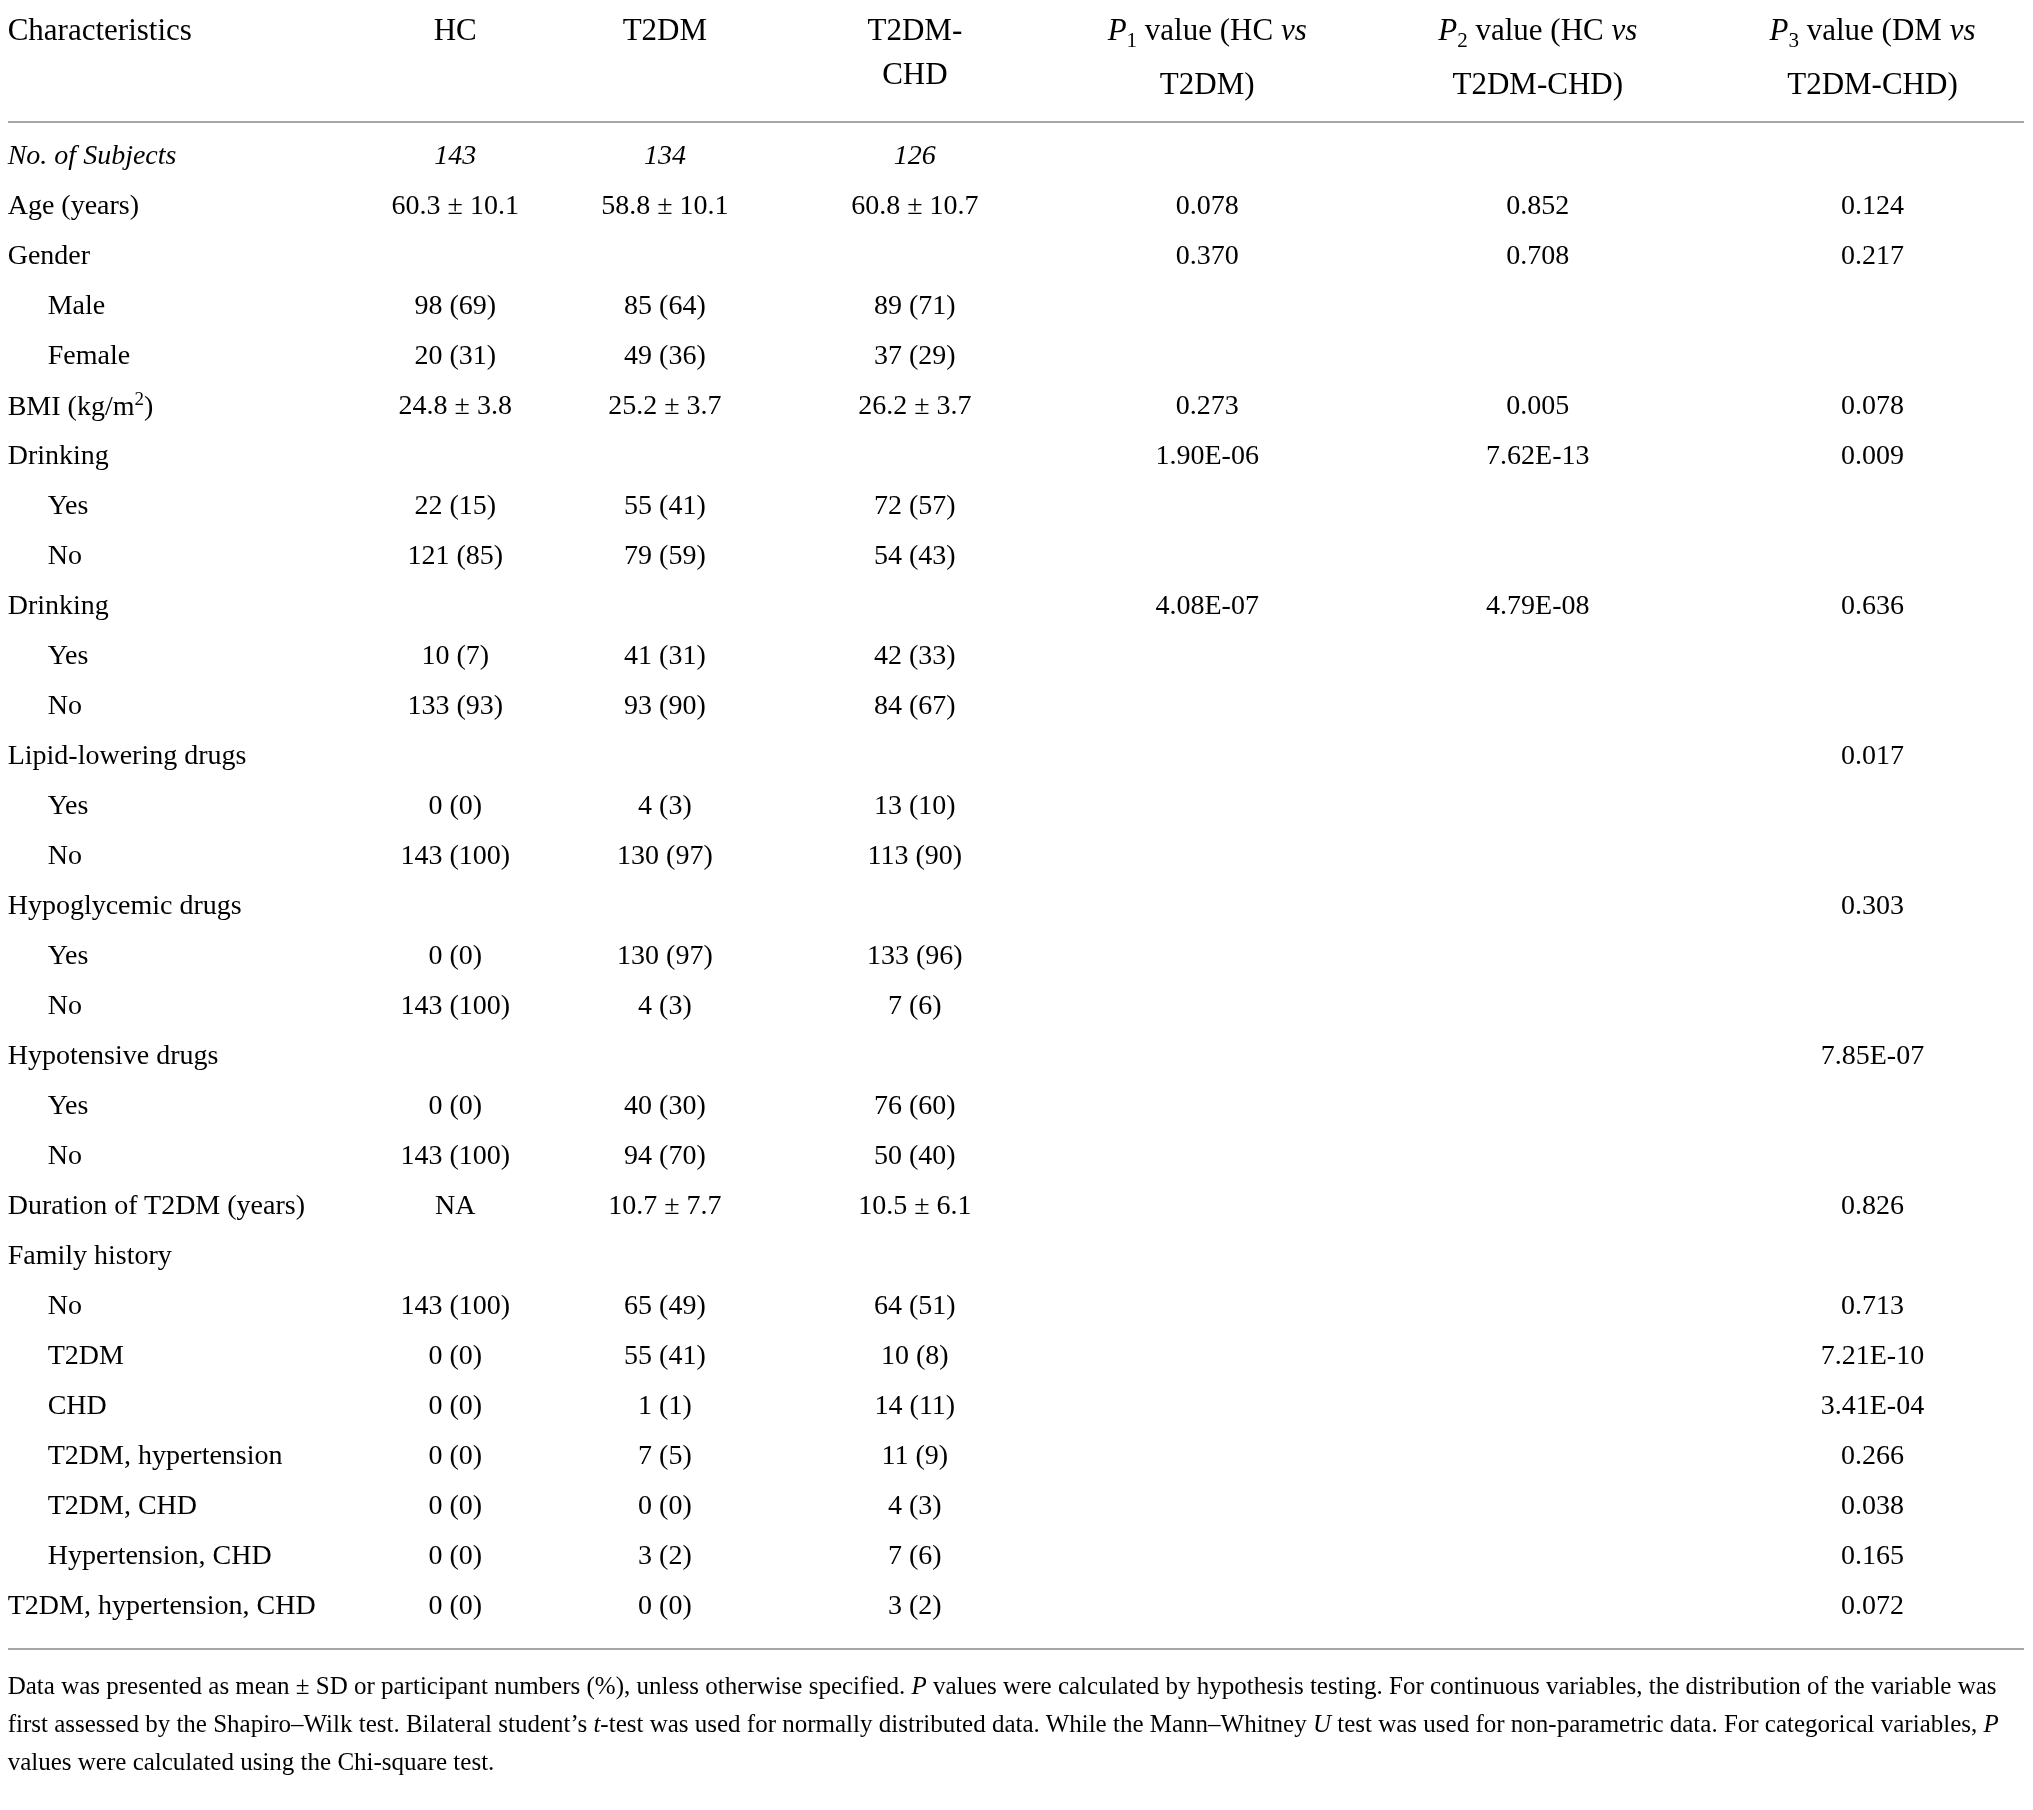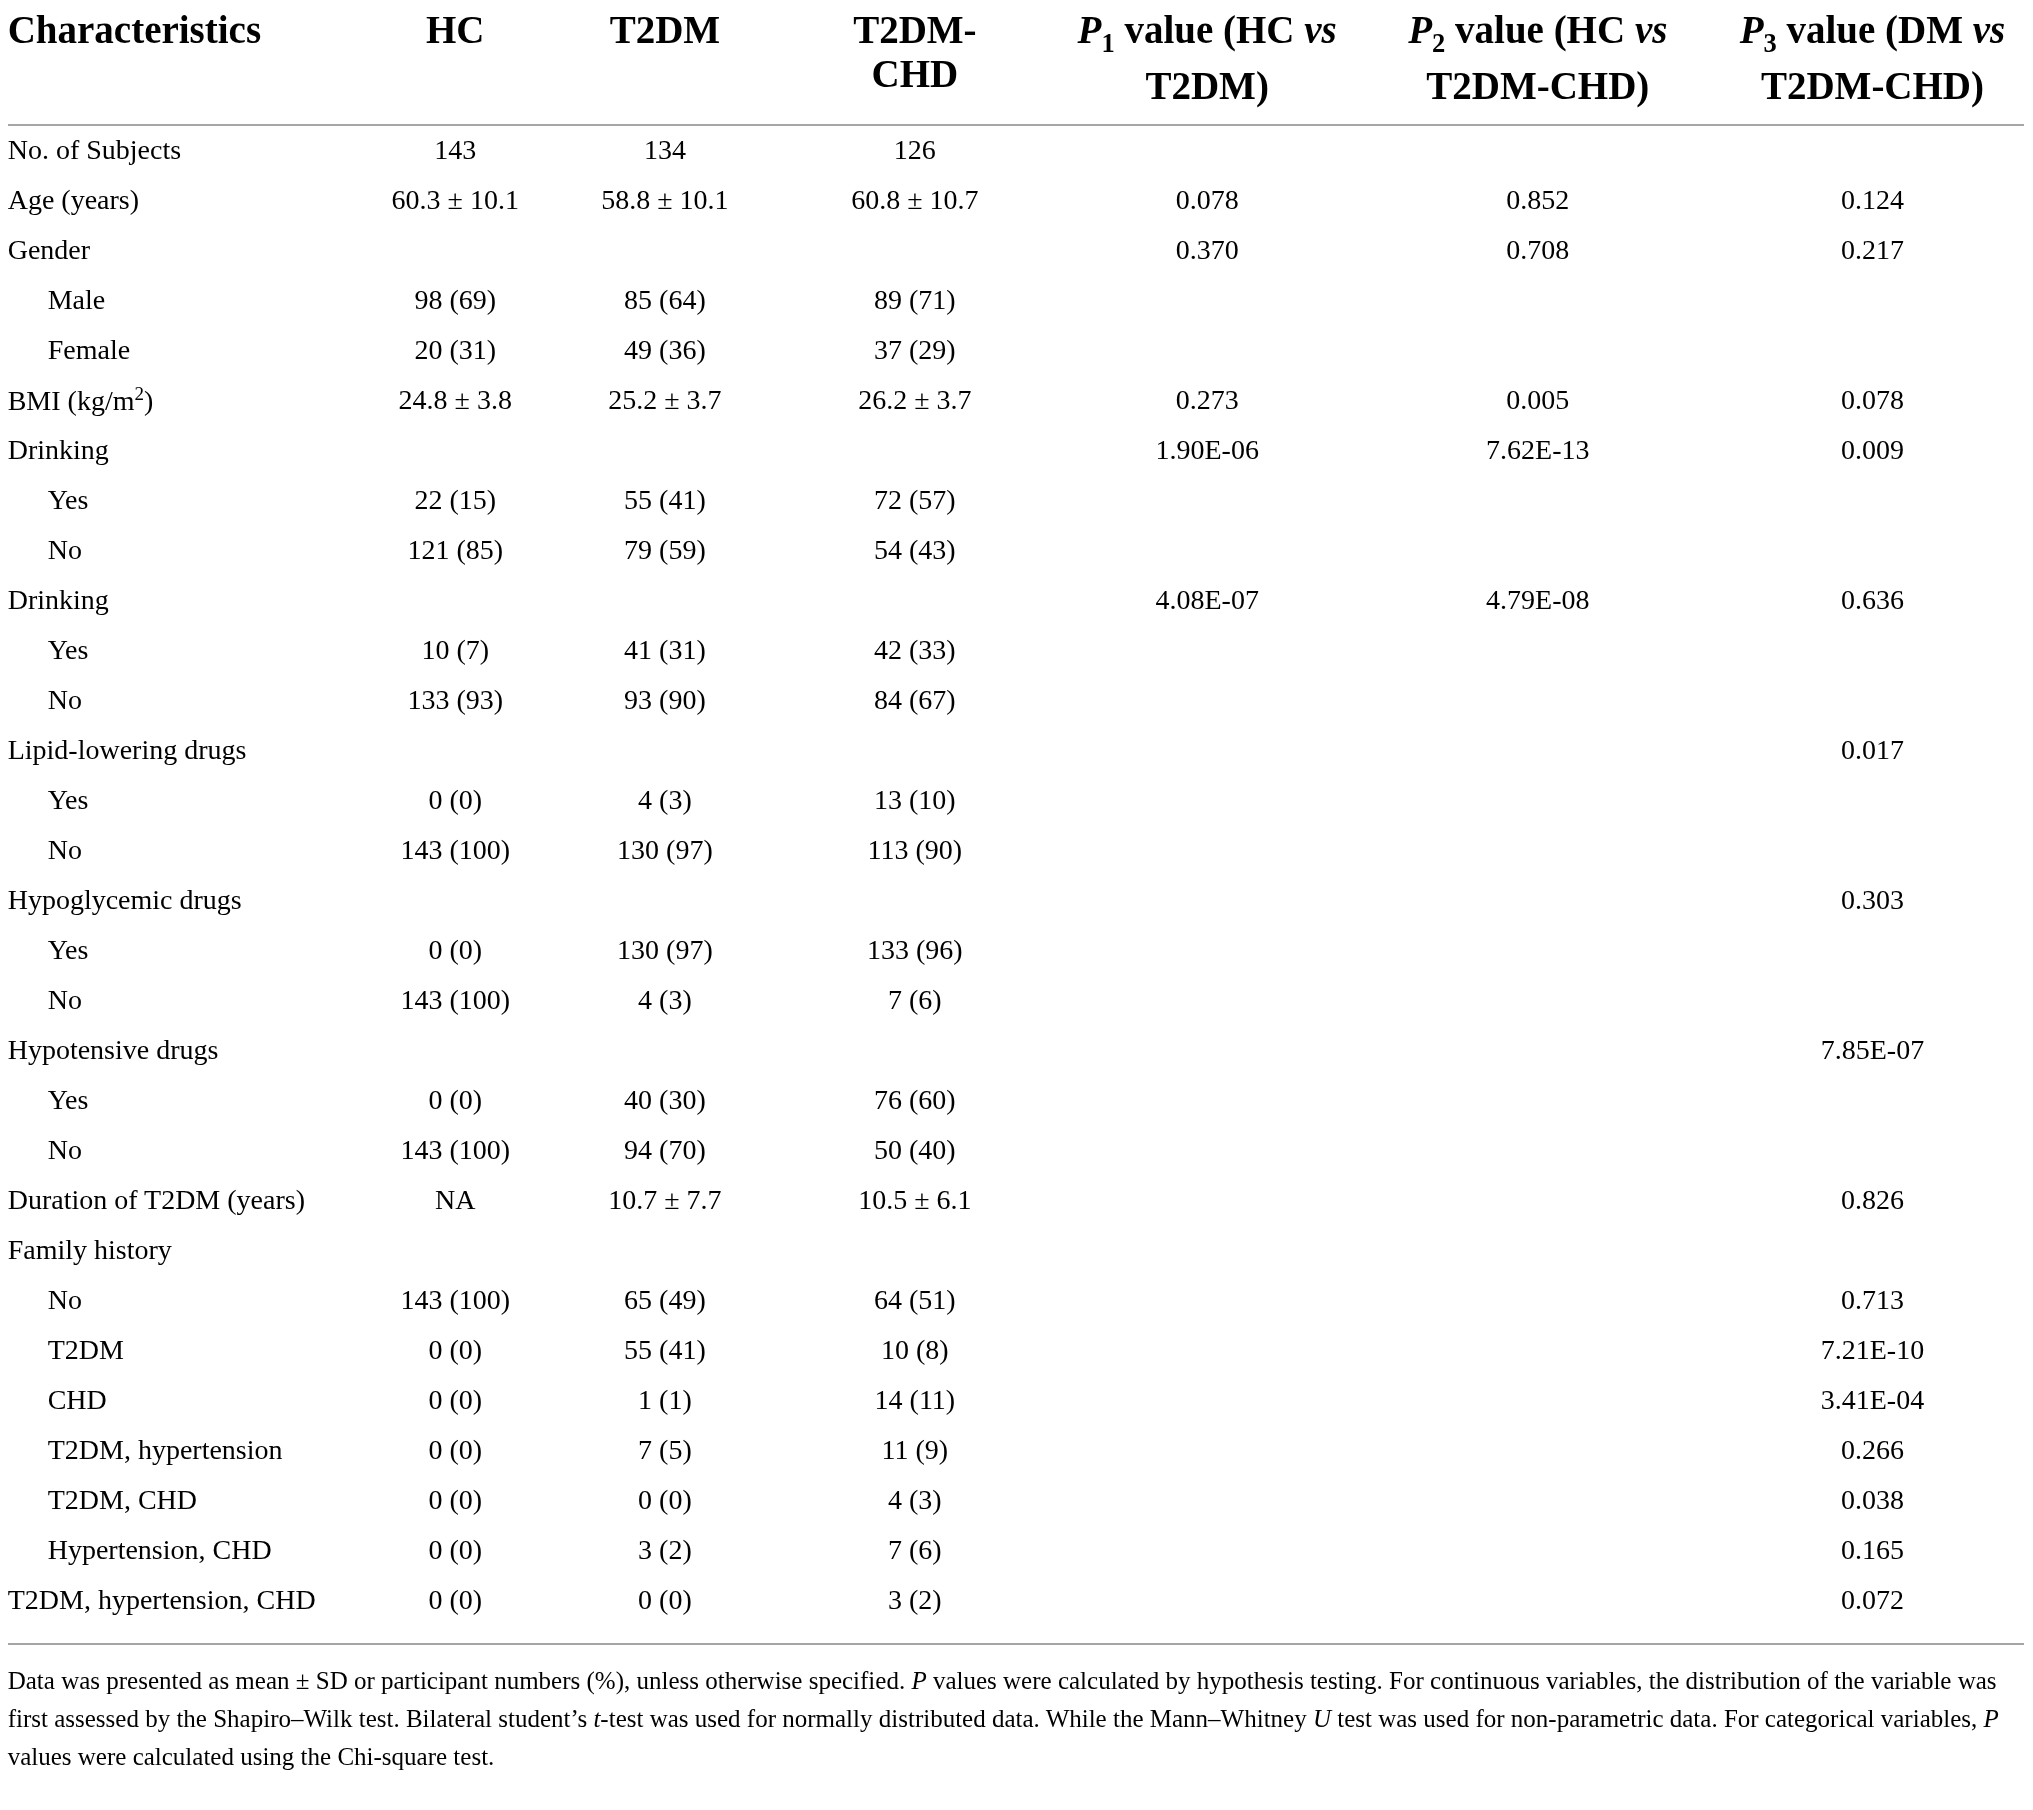--- a/index.html
+++ b/index.html
@@ -7,31 +7,31 @@
   .page{width:2034px;min-height:1811px;box-sizing:border-box;padding:5.8px 9.6px 0 7.7px;}
   table.char-table{width:2016px;border-collapse:collapse;table-layout:fixed;}
   col.c0{width:17.0%;}
   col.c1{width:10.4%;}
   col.c2{width:10.4%;}
   col.c3{width:14.4%;}
   col.c4{width:14.6%;}
   col.c5{width:18.2%;}
   col.c6{width:15.0%;}
   thead th{
-    font-weight:bold;font-size:39px;line-height:44px;
+    font-weight:normal;font-size:31px;line-height:44px;
     vertical-align:top;text-align:center;padding:1.9px 0 15.4px 0;
   }
   thead th.c0{text-align:left;}
   thead{border-bottom:2.9px solid #a6a6a6;}
   tbody{border-bottom:2.9px solid #a6a6a6;}
   td{font-size:28px;height:50px;text-align:center;vertical-align:middle;padding:0;line-height:1.1;}
   td.c0{text-align:left;}
   td.it{}
   td.ind{padding-left:40px;}
-  tbody tr:first-child td{padding-top:0;}
+  tbody tr:first-child td{padding-top:7px;font-style:italic;}
   tbody tr:last-child td{padding-bottom:17.3px;margin-left:7px;}
   sub{font-size:0.68em;font-style:normal;}
   sup{font-size:0.68em;}
   .footnote{
     font-size:25px;line-height:38px;margin-top:17.3px;width:2016px;
     text-align:left;
   }
 </style>
 </head>
 <body>

